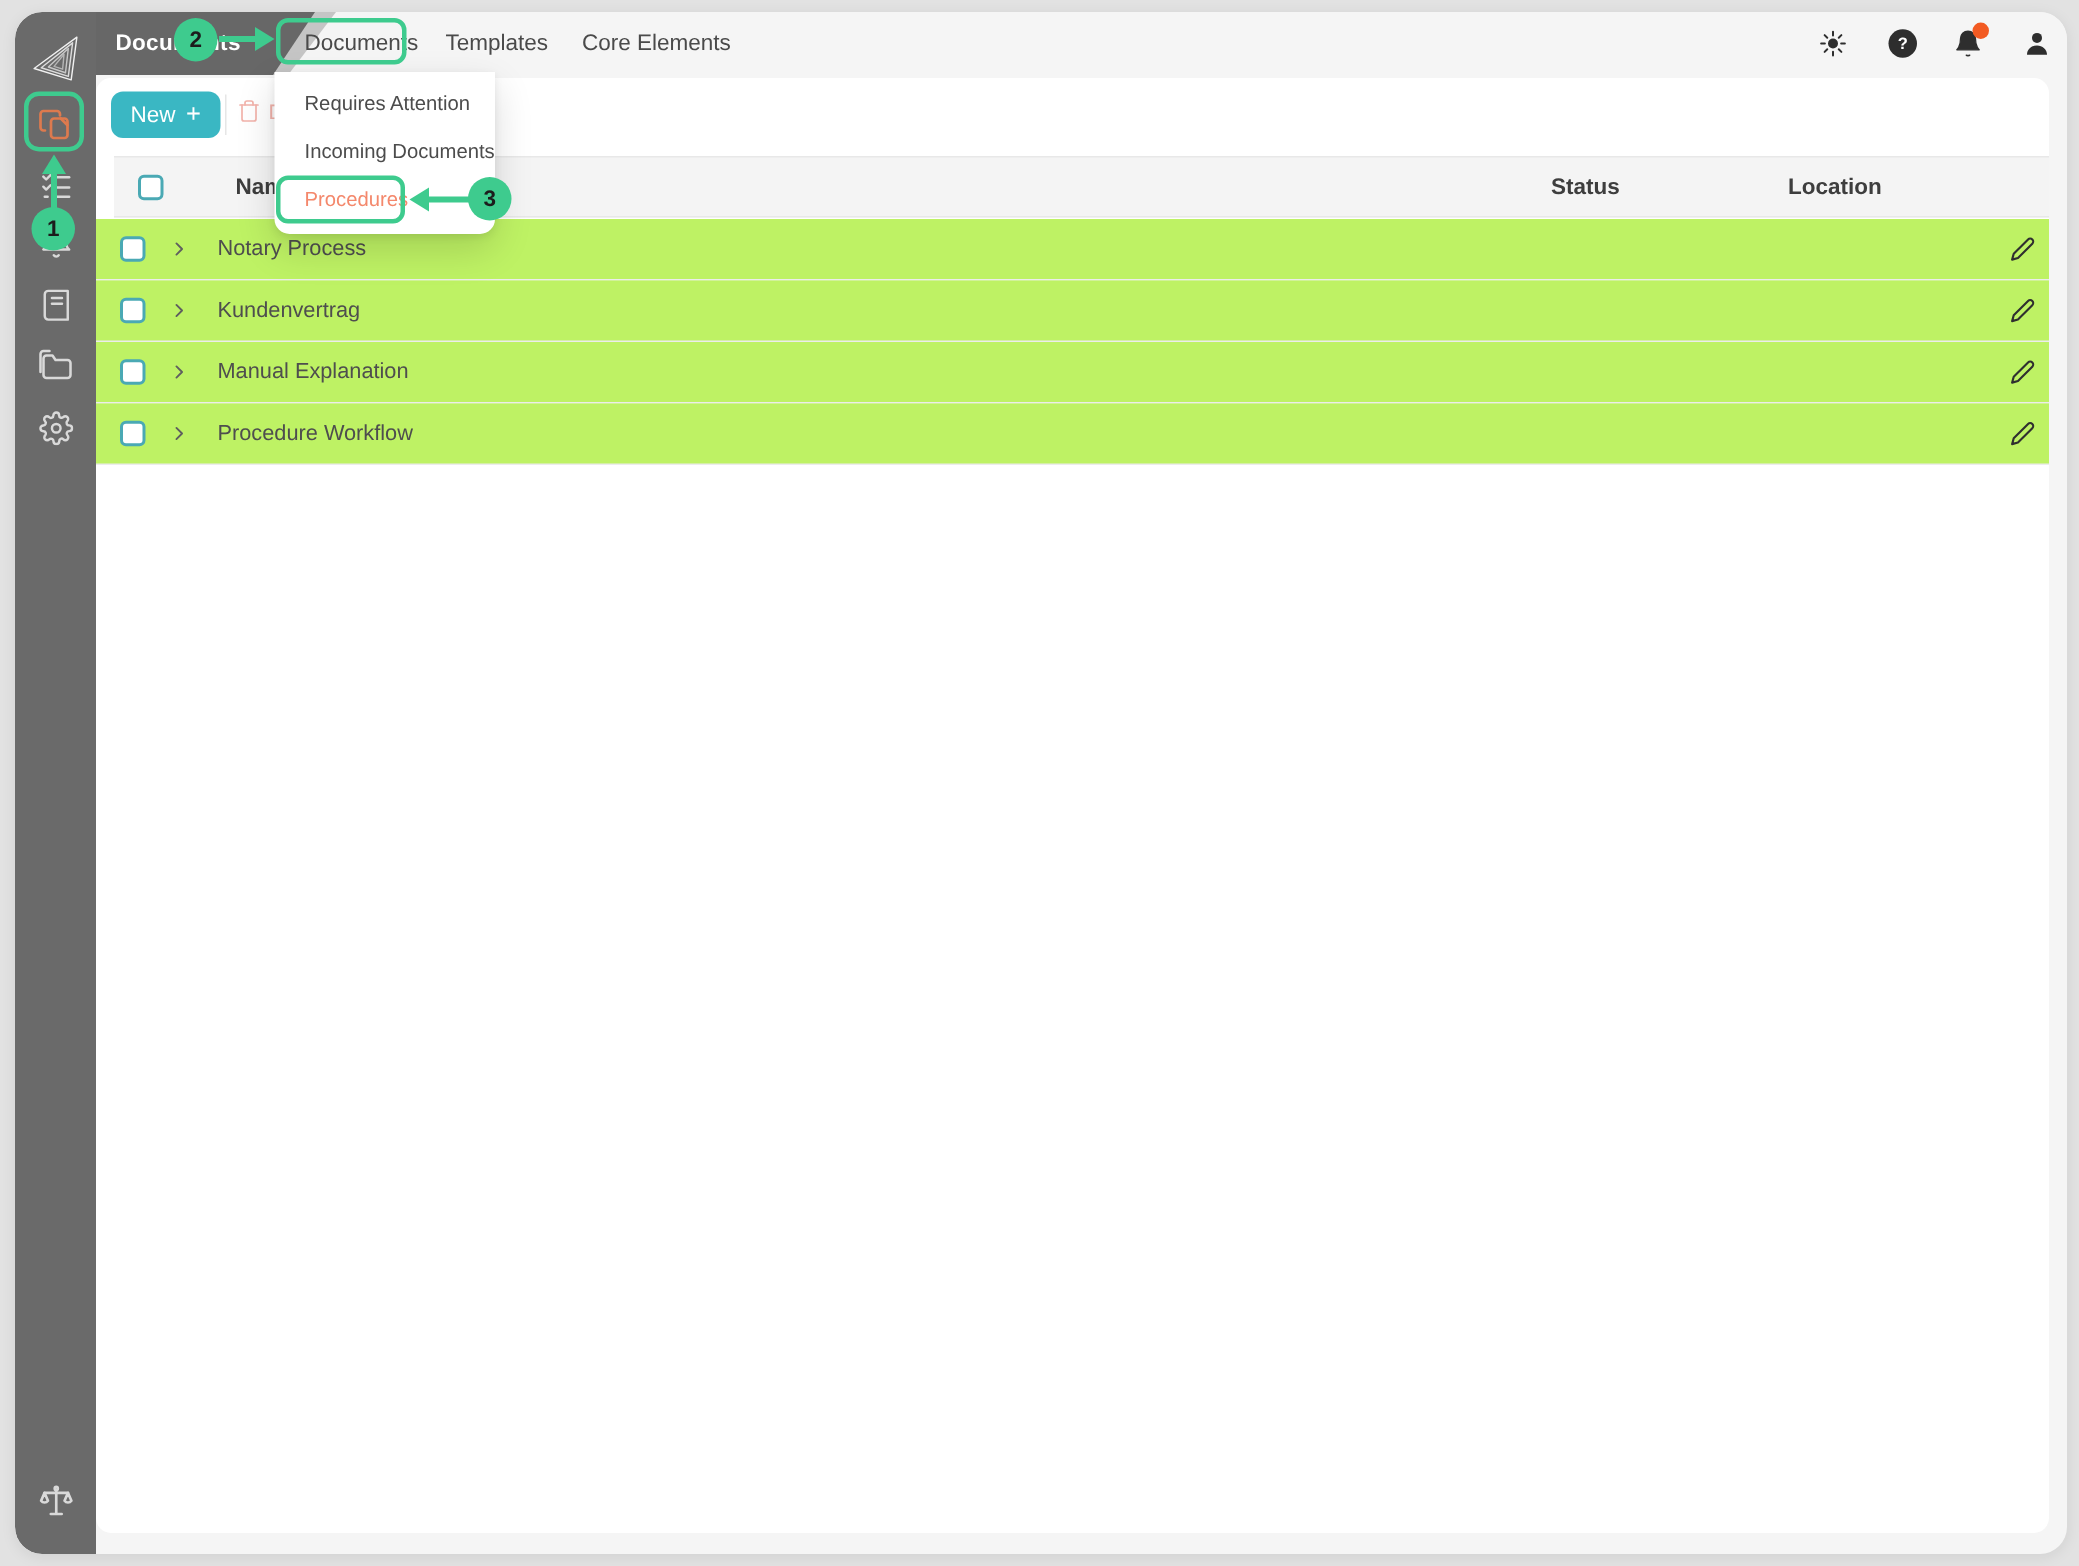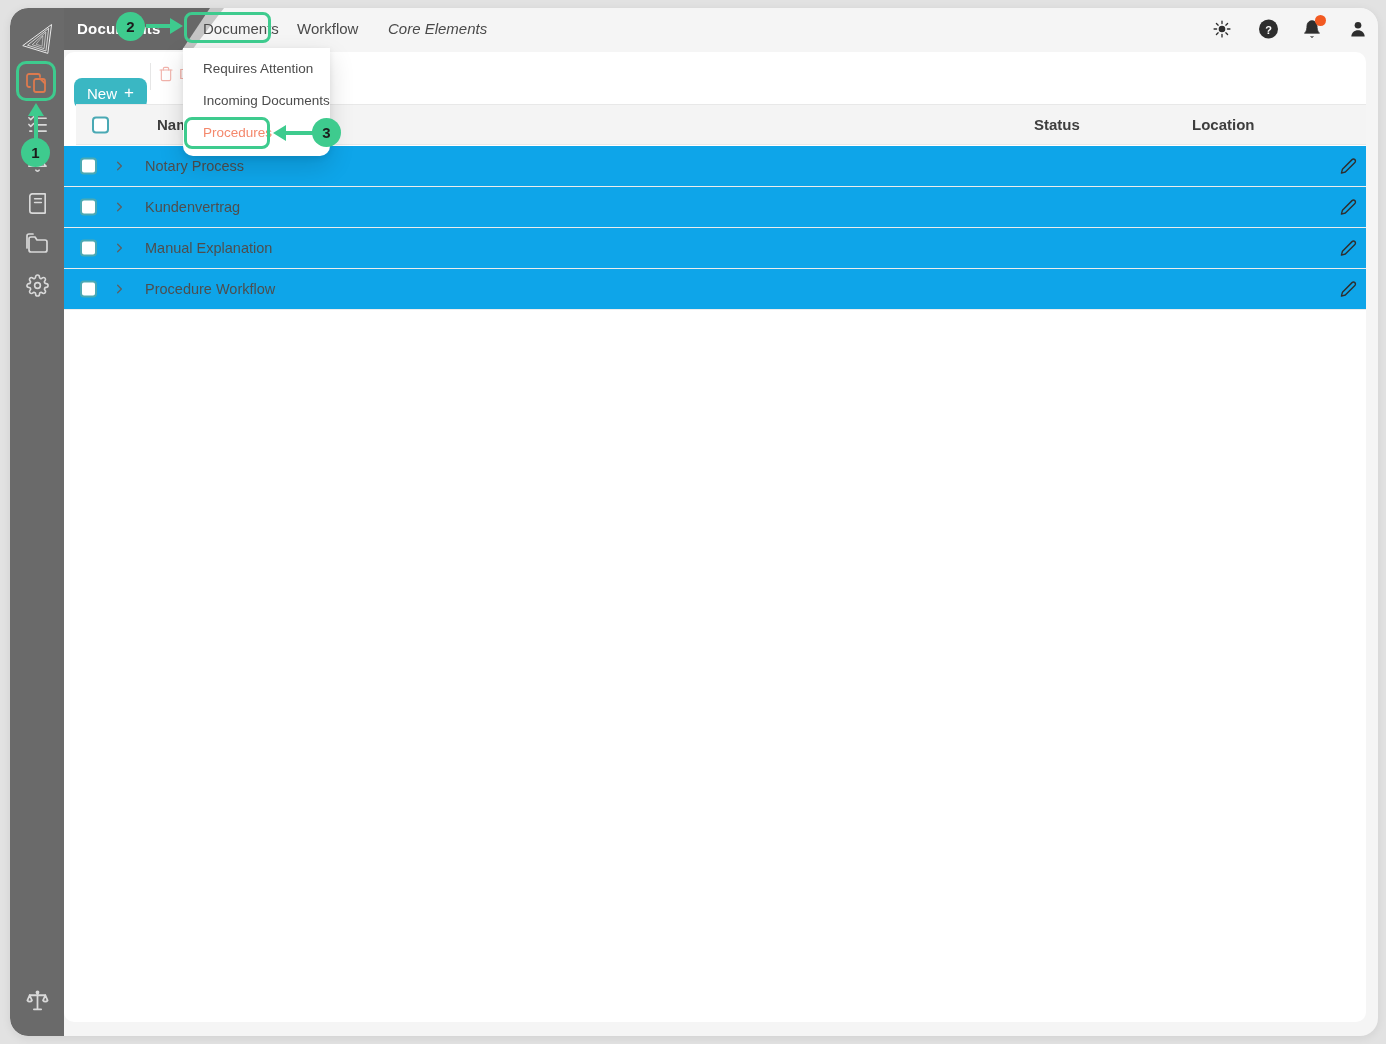--- a/index.html
+++ b/index.html
@@ -41,21 +41,21 @@
     clip-path:polygon(0 0,160px 0,128px 42px,0 42px);
   }
   .darktab {
     position:absolute; left:0; top:0; width:146px; height:42px; background:#676767;
     clip-path:polygon(0 0,146px 0,118px 42px,0 42px);
   }
   .page-title { position:absolute; left:13px; top:0; line-height:42px; color:#ffffff; font-size:15px; font-weight:bold; letter-spacing:.2px; }
   .tab { position:absolute; top:0; line-height:42px; font-size:15px; color:#4a4a4a; cursor:pointer; }
   .tab-documents { left:139px; }
   .tab-templates { left:233px; }
-  .tab-core { left:324px;font-style:italic; }
+  .tab-core { left:324px; }
   .topbar-icons { position:absolute; right:0; top:0; height:42px; }
   .tb-ic { position:absolute; top:50%; transform:translateY(-50%); display:flex; align-items:center; justify-content:center; }
   .tb-sun { right:146px; width:20px; height:20px; }
   .tb-sun svg { stroke:#2e2e2e; fill:#2e2e2e; stroke-width:1.6; stroke-linecap:round; }
   .tb-help { right:100px; width:19px; height:19px; background:#2e2e2e; border-radius:50%;
              color:#fff; font-size:11px; font-weight:bold; }
   .tb-bell { right:55px; width:22px; height:22px; }
   .tb-bell svg { fill:#2e2e2e; stroke:#2e2e2e; stroke-width:1; stroke-linejoin:round; }
   .notif-dot { position:absolute; right:-3px; top:-3px; width:11px; height:11px; border-radius:50%; }
   .tb-user { right:10px; width:20px; height:20px; }
@@ -64,21 +64,20 @@
   .card {
     position:absolute; left:54px; top:44px; right:12px; bottom:14px;
     background:#ffffff; border-radius:10px; z-index:1;
   }
   .toolbar { position:absolute; left:0; right:0; top:0; height:52px; }
   .btn-new {
     position:absolute; left:10px; top:9px; height:31px; padding:0 13px;
     background:#3ab7c3; border:none; border-radius:8px; color:#fff; font-size:15px;
     display:flex; align-items:center; gap:7px; cursor:pointer;
     font-family:"Liberation Sans","DejaVu Sans",sans-serif;
-    margin-top:17px;
   }
   .btn-new .plus { font-size:17px; font-weight:400; margin-top:-1px; }
   .toolbar-divider { position:absolute; left:86px; top:11px; width:1px; height:27px; background:#e6e6e6; }
   .btn-delete { position:absolute; left:94px; top:14px; display:flex; align-items:center; gap:5px;
     background:none; border:none; cursor:pointer; color:#f2b3ab; font-size:14px;
     font-family:"Liberation Sans","DejaVu Sans",sans-serif; }
   .btn-delete svg { stroke:#f2b3ab; fill:none; stroke-width:1.7; stroke-linecap:round; stroke-linejoin:round; }
   
   .thead {
     position:absolute; left:12px; right:0; top:52px; height:41px; background:#f4f4f4;
@@ -86,21 +85,21 @@
   }
   .th { position:absolute; top:0; line-height:40px; font-size:15px; font-weight:bold; color:#3e3e3e; }
   .th-name { left:81px; }
   .th-status { left:958px; }
   .th-location { left:1116px; }
   .checkbox {
     position:absolute; left:16px; top:50%; transform:translateY(-50%);
     width:17px; height:17px; border:2px solid #4aa9b4; border-radius:4px; background:#fff; cursor:pointer;
   }
   .rows { position:absolute; left:0; right:0; top:94px; }
-  .row { position:relative; height:41px; border-bottom:1px solid #ececec; background:#0ea5e9; }
+  .row { position:relative; height:41px; border-bottom:1px solid #ececec; background:#bef264; }
   .row .chevron { position:absolute; left:48px; top:50%; transform:translateY(-50%); width:15px; height:15px; }
   .row .chevron svg { stroke:#5f5f5f; fill:none; stroke-width:2; stroke-linecap:round; stroke-linejoin:round; }
   .row .rname { position:absolute; left:81px; top:0; line-height:41px; font-size:14.5px; color:#4e4e4e; }
   .row .pencil { position:absolute; right:9px; top:50%; transform:translateY(-50%); width:17px; height:17px; cursor:pointer; }
   .row .pencil svg { stroke:#2f2f2f; fill:none; stroke-width:2; stroke-linecap:round; stroke-linejoin:round; }
   
   .dropdown {
     position:absolute; left:173px; top:40px; width:147px; height:108px;
     background:#fff; border-radius:0 0 10px 10px; z-index:5;
     box-shadow:0 10px 26px rgba(0,0,0,.14), 0 2px 6px rgba(0,0,0,.08);
@@ -198,21 +197,21 @@
         <line x1="8.5" y1="19.5" x2="15.5" y2="19.5"></line>
       </svg>
     </div>
   </div>
 
   <div class="header">
     <div class="darktab-back"></div>
     <div class="darktab"></div>
     <span class="page-title">Documents</span>
     <span class="tab tab-documents">Documents</span>
-    <span class="tab tab-templates">Workflow</span>
+    <span class="tab tab-templates">Templates</span>
     <span class="tab tab-core">Core Elements</span>
     <div class="topbar-icons">
       <div class="tb-ic tb-sun">
         <svg viewBox="0 0 24 24" width="20" height="20">
           <circle cx="12" cy="12" r="3.2"></circle>
           <line x1="12" y1="2.5" x2="12" y2="5.5"></line>
             <line x1="12" y1="18.5" x2="12" y2="21.5"></line>
           <line x1="2.5" y1="12" x2="5.5" y2="12"></line>
             <line x1="18.5" y1="12" x2="21.5" y2="12"></line>
           <line x1="5.3" y1="5.3" x2="7.4" y2="7.4"></line>

